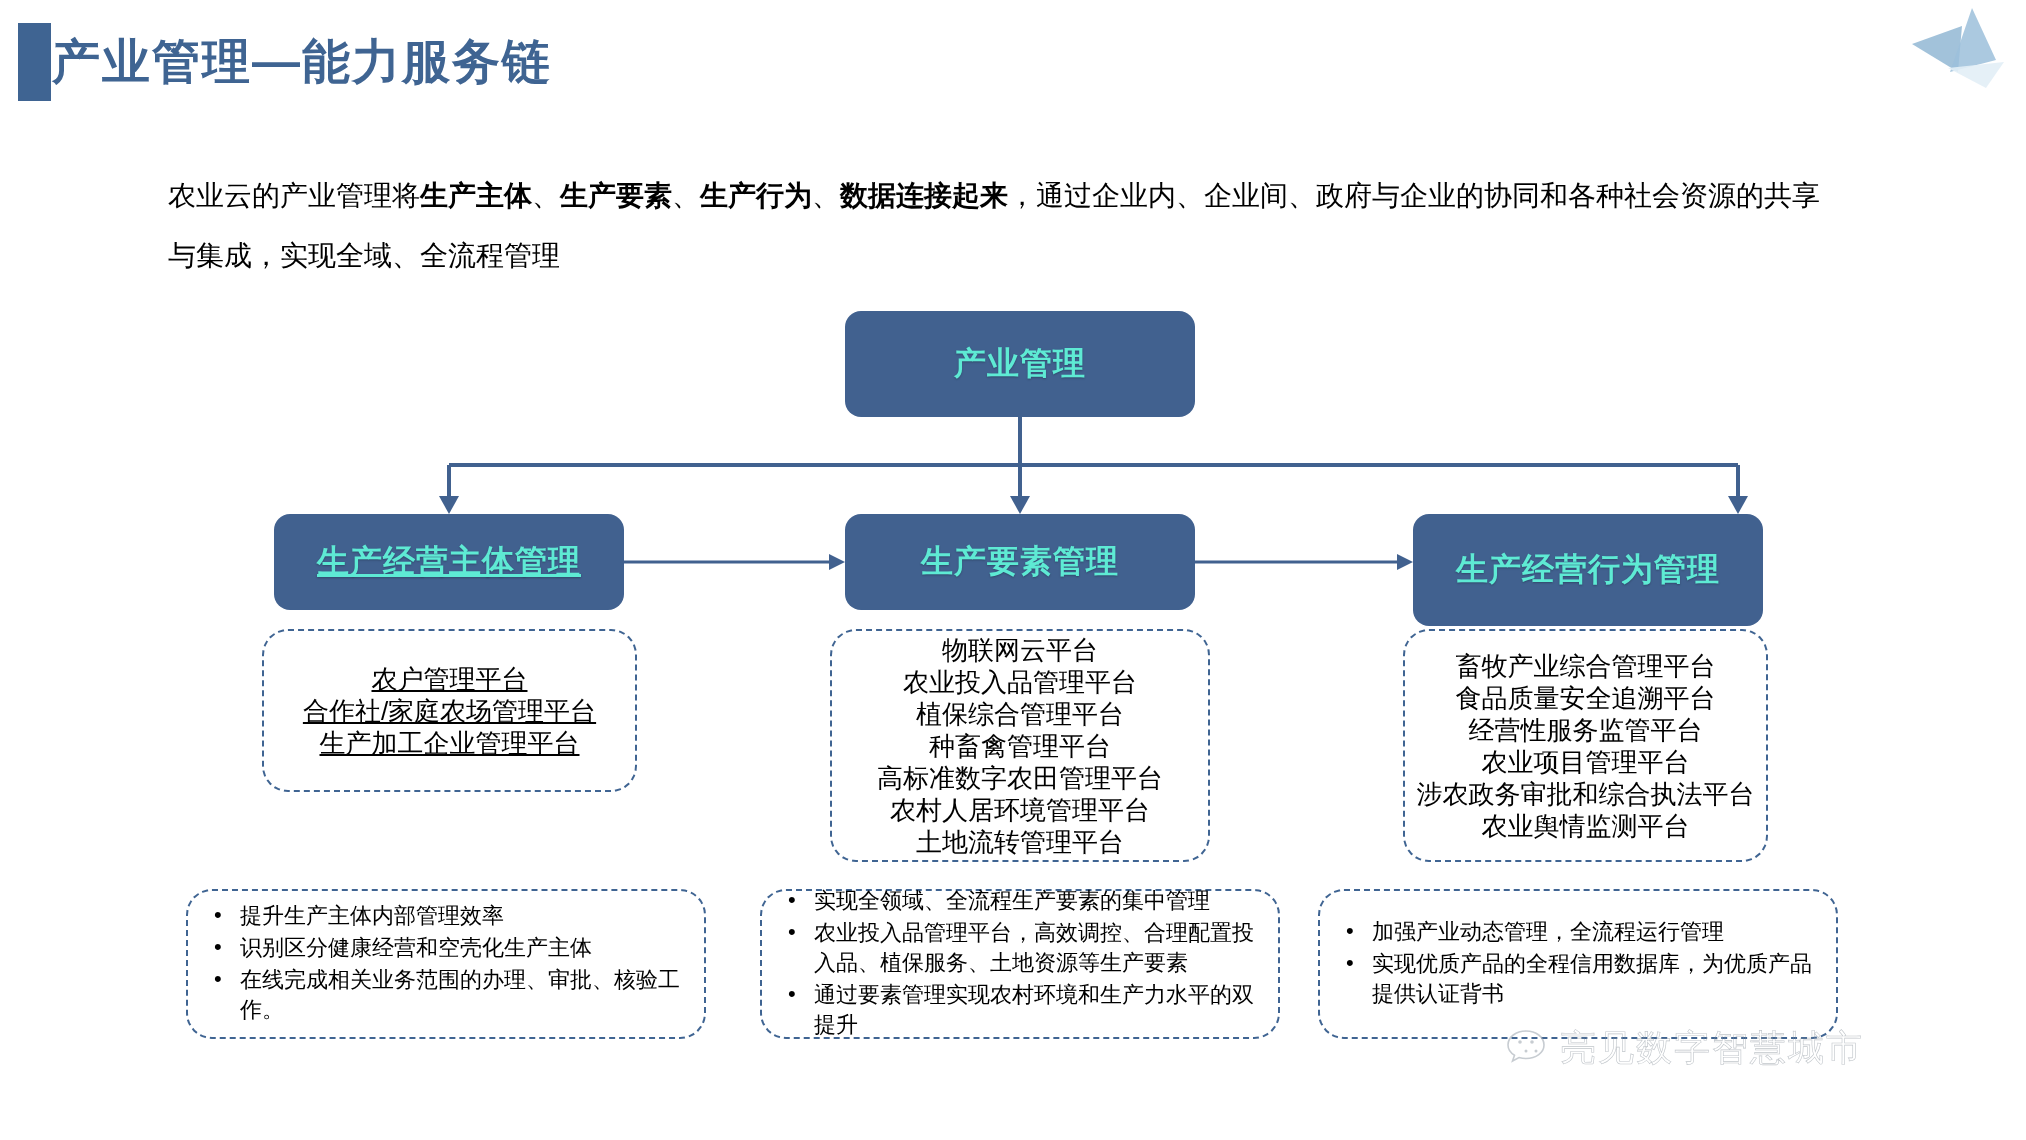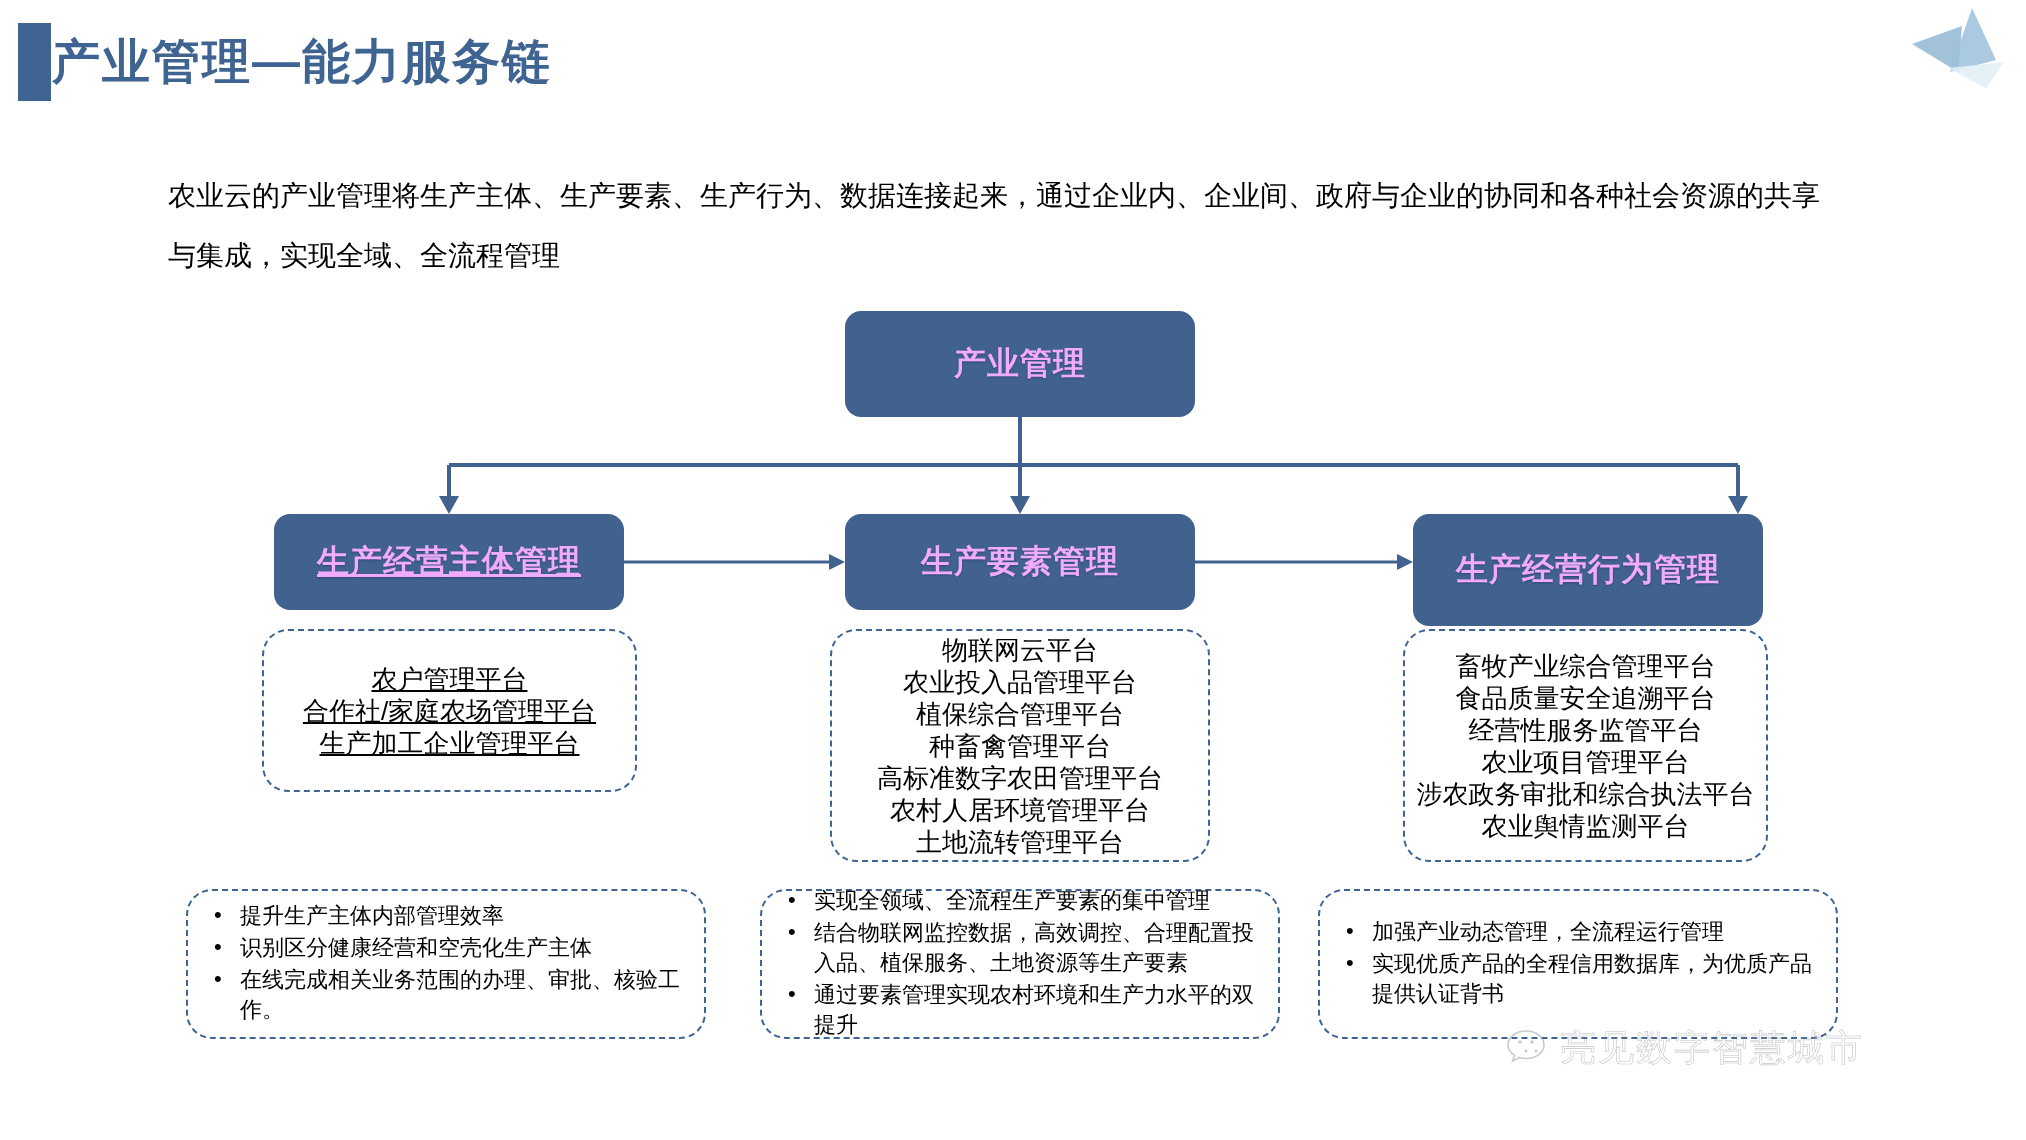--- a/index.html
+++ b/index.html
@@ -52,28 +52,28 @@
   .intro {
     position: absolute;
     left: 168px;
     top: 166px;
     width: 1670px;
     font-size: 28px;
     line-height: 60px;
     color: #000000;
     text-align: left;
   }
-  .intro b { font-weight: normal; }
+  .intro b { font-weight: bold; }
 
   
   .node {
     position: absolute;
     background: #41618F;
     border-radius: 16px;
-    color: #f0abfc;
+    color: #5eead4;
     font-size: 32px;
     font-weight: bold;
     display: flex;
     align-items: center;
     justify-content: center;
     letter-spacing: 1px;
     text-shadow: 0 1px 2px rgba(0,0,0,0.25);
   }
   #node-root  { left: 845px;  top: 311px; width: 350px; height: 106px; }
   #node-c1    { left: 274px;  top: 514px; width: 350px; height: 96px; text-decoration: underline; }
@@ -238,21 +238,21 @@
     <ul>
       <li>提升生产主体内部管理效率</li>
       <li>识别区分健康经营和空壳化生产主体</li>
       <li>在线完成相关业务范围的办理、审批、核验工作。</li>
     </ul>
   </div>
 
   <div class="bullets" id="bul-b2">
     <ul>
       <li>实现全领域、全流程生产要素的集中管理</li>
-      <li>结合物联网监控数据，高效调控、合理配置投入品、植保服务、土地资源等生产要素</li>
+      <li>农业投入品管理平台，高效调控、合理配置投入品、植保服务、土地资源等生产要素</li>
       <li>通过要素管理实现农村环境和生产力水平的双提升</li>
     </ul>
   </div>
 
   <div class="bullets" id="bul-b3">
     <ul>
       <li>加强产业动态管理，全流程运行管理</li>
       <li>实现优质产品的全程信用数据库，为优质产品提供认证背书</li>
     </ul>
   </div>

